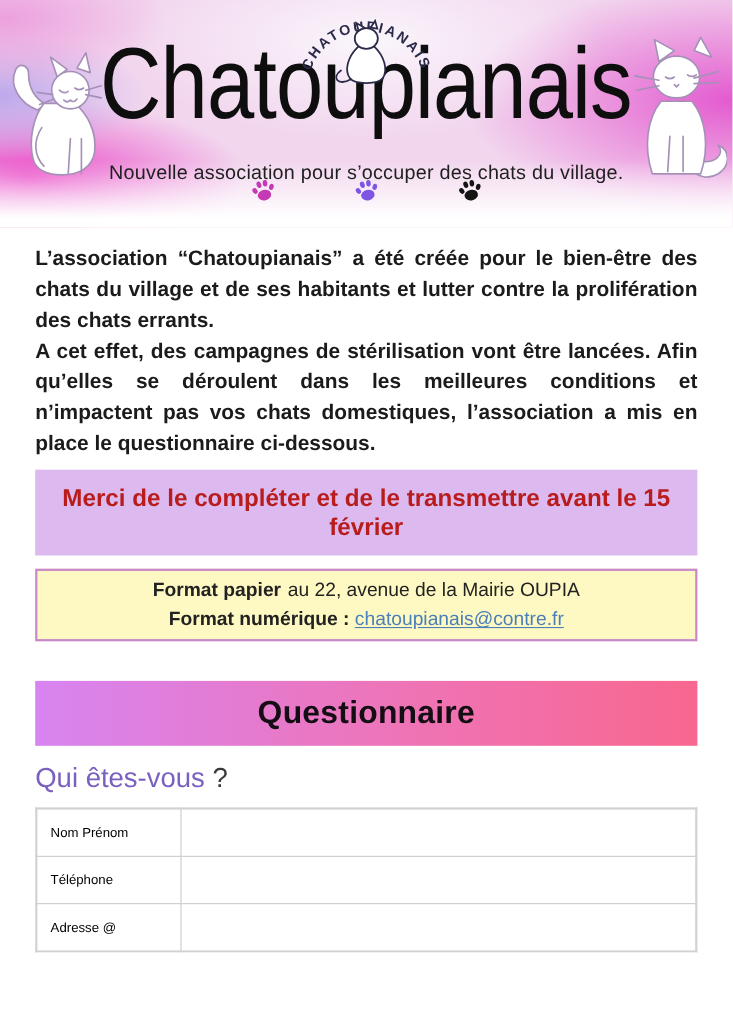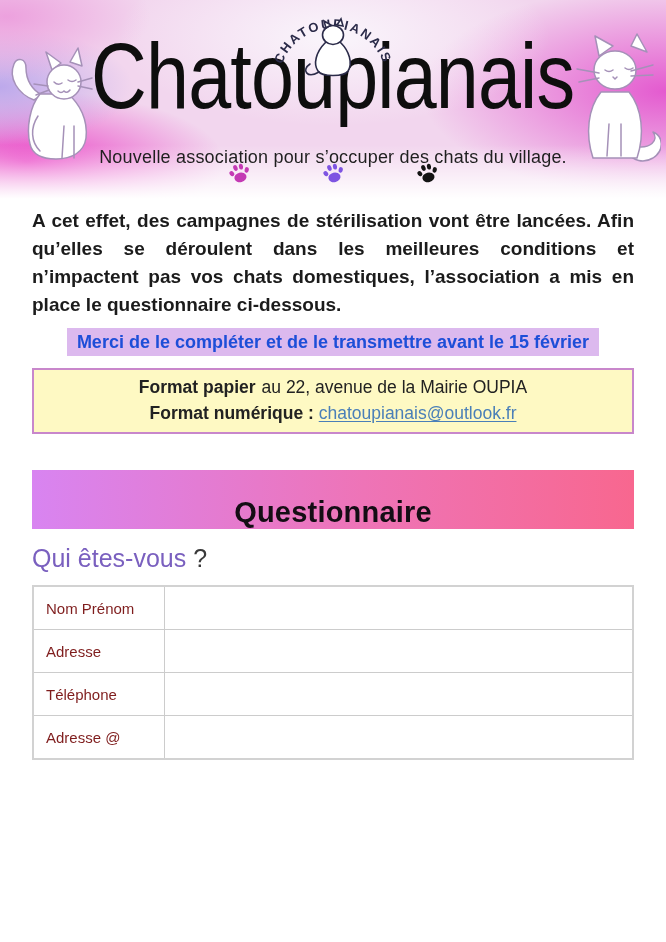--- a/index.html
+++ b/index.html
@@ -29,35 +29,35 @@
   .paw{width:23px;height:21px;transform:rotate(-14deg);}
   .cat{position:absolute;z-index:1;}
   .cat-left{left:4px;top:38px;width:108px;height:126px;}
   .cat-right{right:5px;top:30px;width:92px;height:136px;}
   
   .content{padding:0 32px;overflow:hidden;}
   .intro{font-weight:700;font-size:19px;line-height:28px;text-align:justify;color:#1b1b1b;margin:0;}
   .p1{margin-top:15px;}
   .p2{}
   .deadline{text-align:center;margin-top:9px;}
-  .deadline span{display:inline-block;background:#dcb9ee;color:#1d4ed8;font-weight:700;
-    font-size:18px;line-height:26px;padding:1px 10px;}
+  .deadline span{display:inline-block;background:#dcb9ee;color:#b91c1c;font-weight:700;
+    font-size:22px;line-height:26px;padding:13px 10px;}
   .format-box{margin-top:12px;border:2px solid #c887cb;background:#fef9c3;text-align:center;
     padding:4px 0 6px;font-size:17.5px;color:#222;}
   .format-line{line-height:26px;}
   .bold-label{font-weight:700;}
   .addr{margin-left:6px;}
   .email-link{color:#4a7fb8;text-decoration:underline;text-underline-offset:2px;cursor:pointer;}
-  .banner{margin-top:36px;height:59px;display:flex;align-items:flex-end;justify-content:center;
+  .banner{margin-top:36px;height:59px;display:flex;align-items:center;justify-content:center;
     background:linear-gradient(90deg,#d884f1 0%,#ee74b7 55%,#f8678f 100%);
     font-size:29px;font-weight:800;color:#140d14;letter-spacing:.2px;}
   .section-title{margin-top:16px;font-size:25px;line-height:26px;color:#7a60bf;font-weight:400;}
   .section-title .q{color:#3a3a3a;}
   table.identity{width:100%;margin-top:14px;border-collapse:collapse;border:2px solid #d2d2d2;}
-  table.identity td{border:1px solid #cccccc;height:42px;font-size:15px;color:#7f1d1d;
+  table.identity td{border:1px solid #cccccc;height:42px;font-size:12px;color:#000000;
     vertical-align:middle;padding:0 0 0 12px;background:#fff;}
   td.flabel{width:118px;}
   svg .ln{fill:none;stroke:#a591b8;stroke-width:1.5;stroke-linecap:round;}
   svg .bd{fill:#ffffff;stroke:#a591b8;stroke-width:1.5;stroke-linejoin:round;}
   svg .lg{stroke:#2b2b49;stroke-width:1.6;stroke-linecap:round;}
 </style>
 </head>
 <body>
 
 <div class="header">
@@ -126,55 +126,52 @@
     <ellipse class="bd" cx="46" cy="40" rx="21" ry="19"></ellipse>
     <path class="ln" d="M36,40 q4,3 8,0 M56,38 q4,3 8,0"></path>
     <path class="ln" d="M44,47 l2,2 l2,-2"></path>
     <path class="ln" d="M30,43 L8,39 M30,48 L10,52 M62,41 L84,35 M62,46 L84,45" stroke-width="1"></path>
     <path class="ln" d="M40,94 L38,126 M52,94 L52,126"></path>
   </svg>
 </div>
 
 <div class="content">
 
+  <p class="intro p1">L’association “Chatoupianais” a été créée pour le bien-être des chats du village et de ses habitants et lutter contre la prolifération des chats errants.</p>
   <p class="intro p2">A cet effet, des campagnes de stérilisation vont être lancées. Afin qu’elles se déroulent dans les meilleures conditions et n’impactent pas vos chats domestiques, l’association a mis en place le questionnaire ci-dessous.</p>
 
   <div class="deadline">
     <span>Merci de le compléter et de le transmettre avant le 15 février</span>
   </div>
 
   <div class="format-box">
     <div class="format-line">
       <span class="bold-label">Format papier</span><span class="addr">au 22, avenue de la Mairie OUPIA</span>
     </div>
     <div class="format-line">
       <span class="bold-label">Format numérique :</span>
-      <a class="email-link" href="#">chatoupianais@outlook.fr</a>
+      <a class="email-link" href="#">chatoupianais@contre.fr</a>
     </div>
   </div>
 
   <div class="banner">
     <span>Questionnaire</span>
   </div>
 
   <div class="section-title">
     <span>Qui êtes-vous</span><span class="q"> ?</span>
   </div>
 
   <table class="identity">
     <tbody>
       <tr>
         <td class="flabel">Nom Prénom</td>
         <td></td>
       </tr>
       <tr>
-        <td class="flabel">Adresse</td>
-        <td></td>
-      </tr>
-      <tr>
         <td class="flabel">Téléphone</td>
         <td></td>
       </tr>
       <tr>
         <td class="flabel">Adresse @</td>
         <td></td>
       </tr>
     </tbody>
   </table>
 </div>

